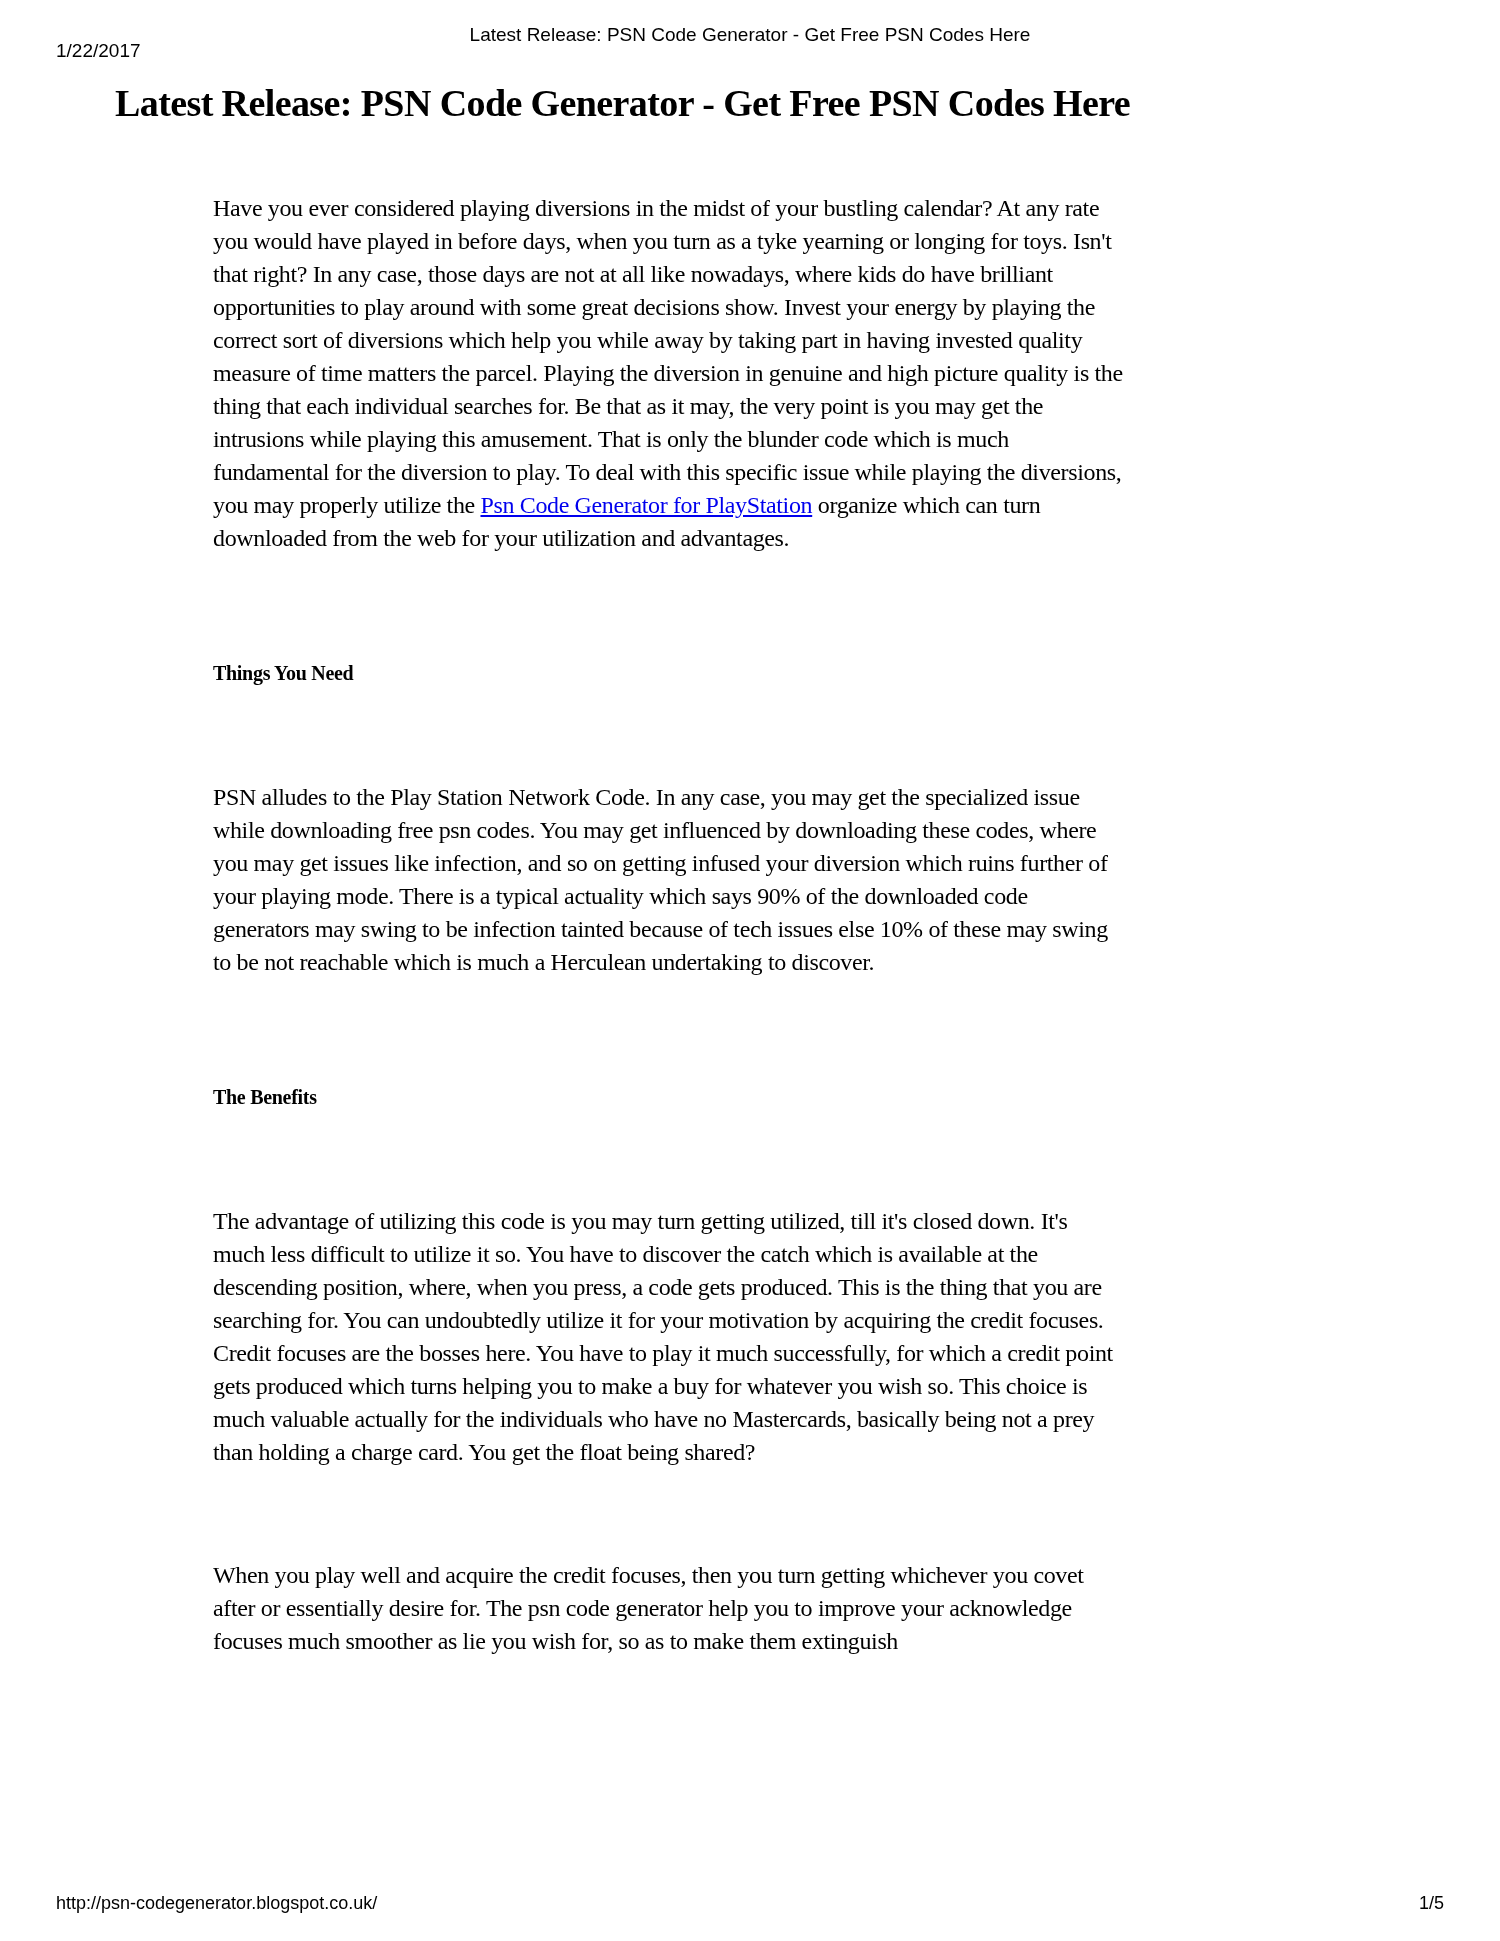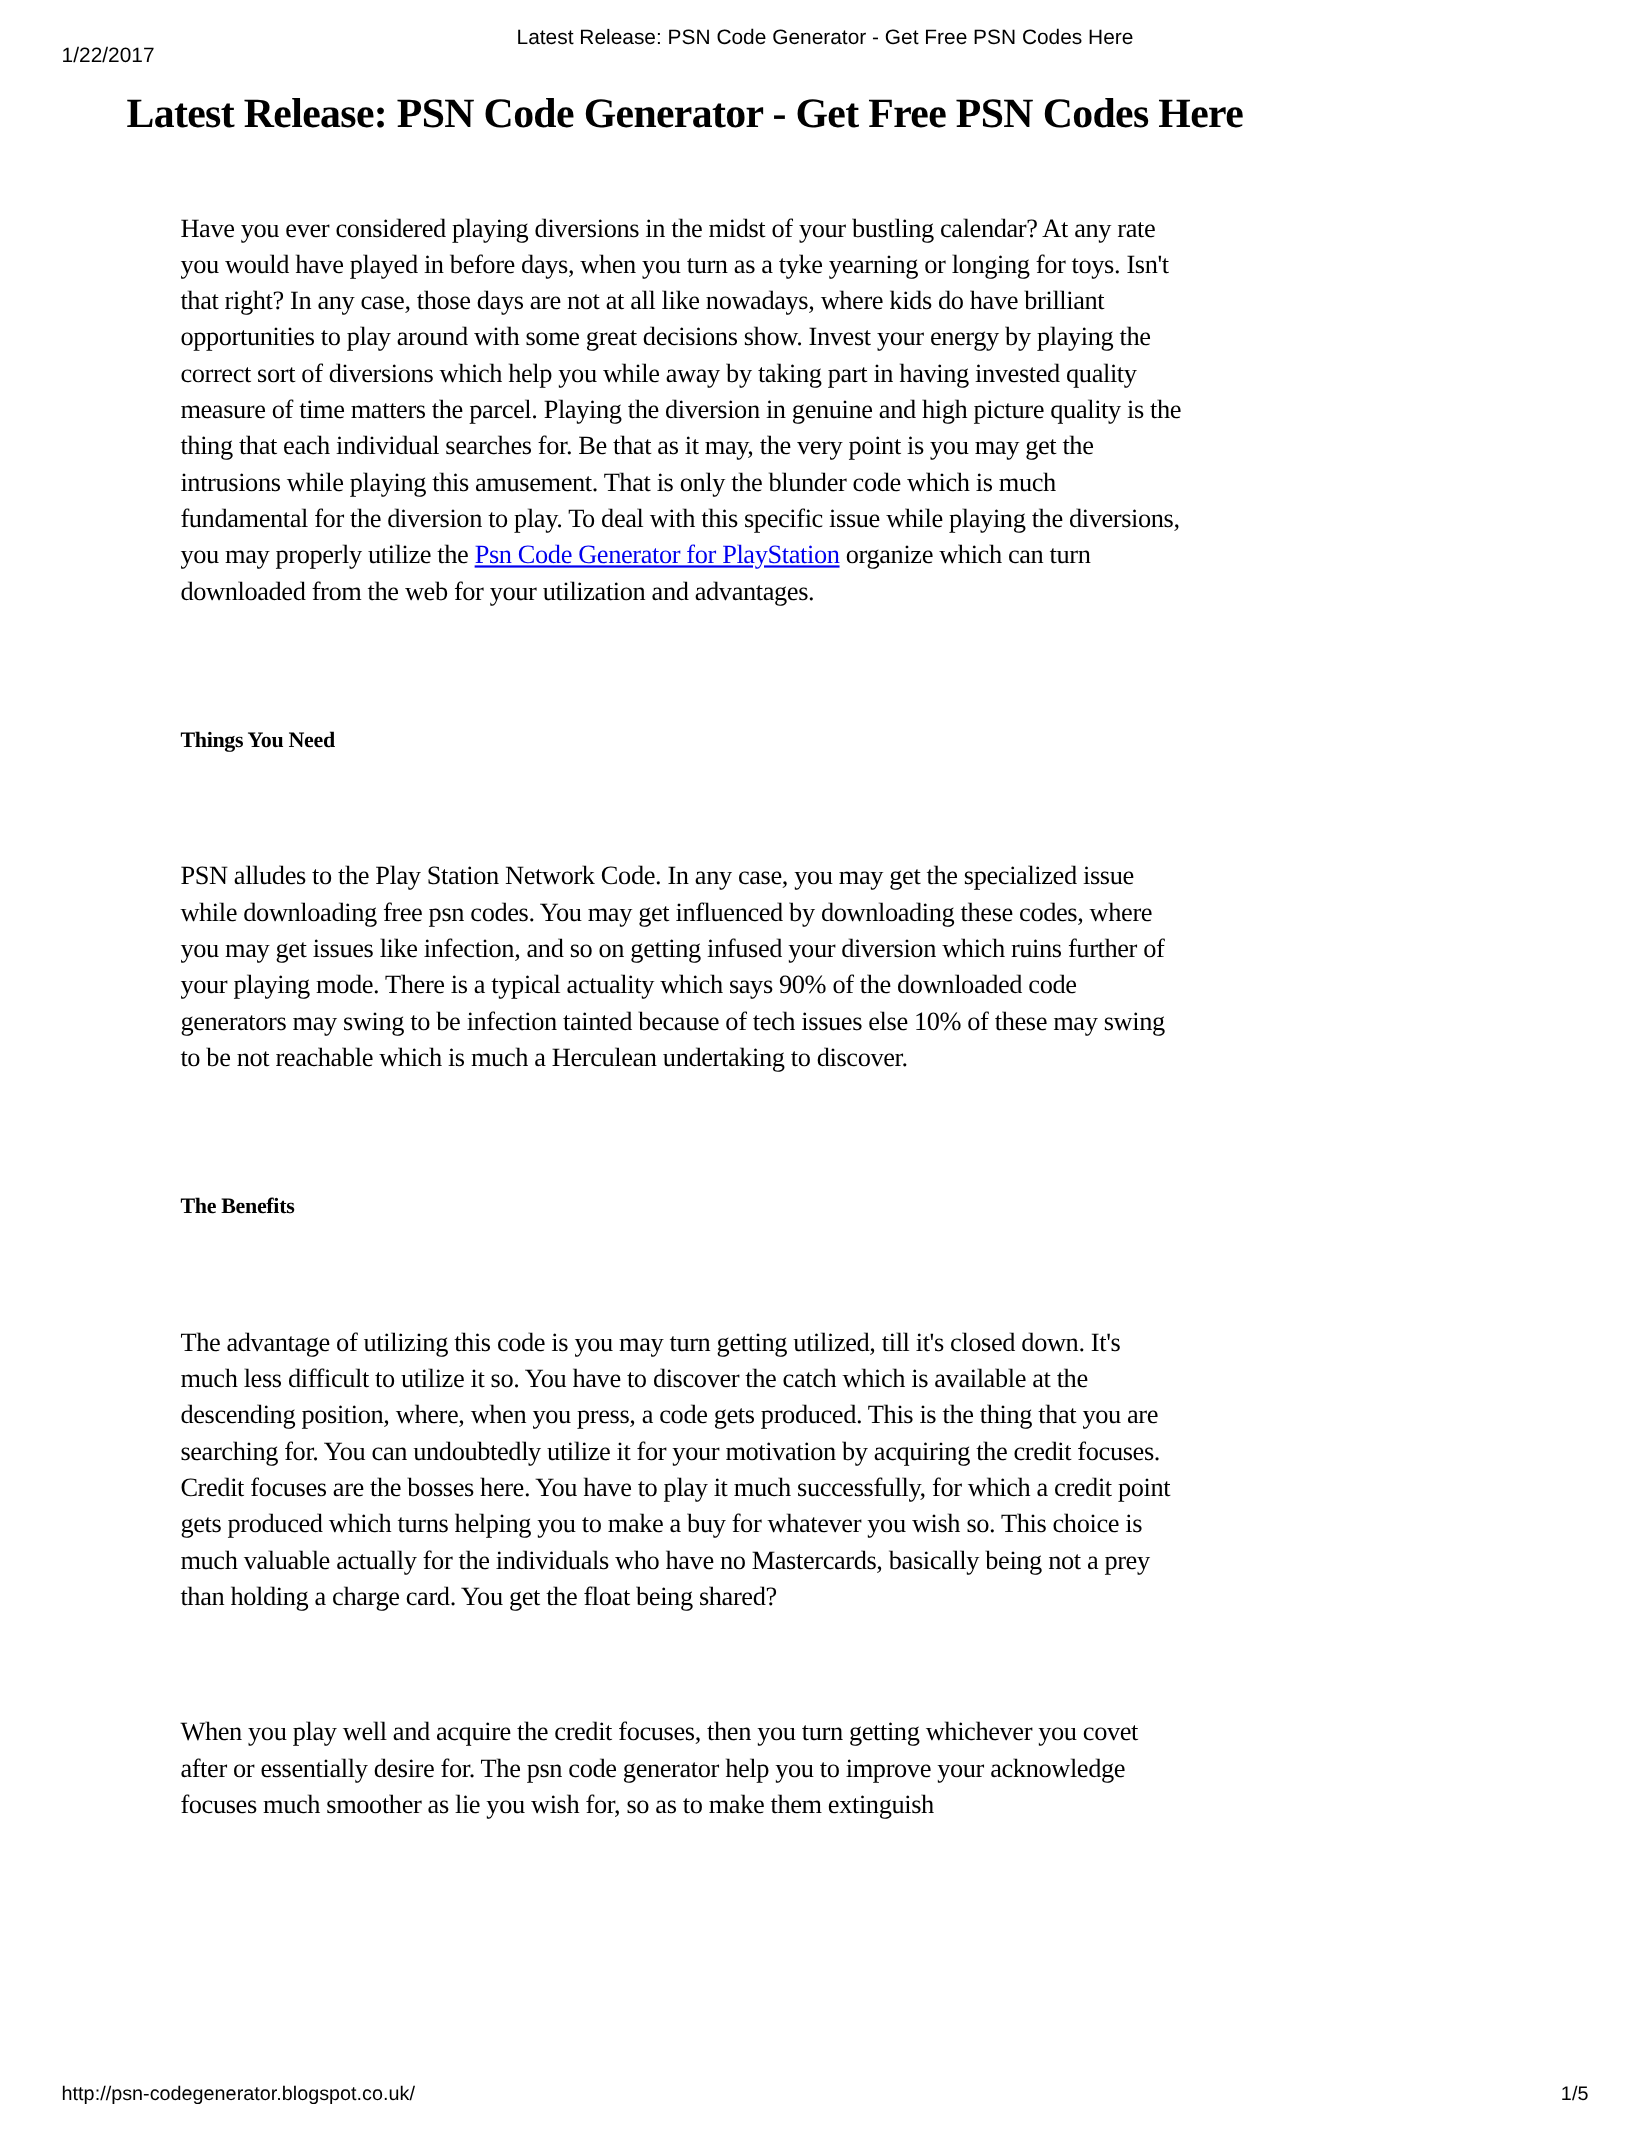--- a/index.html
+++ b/index.html
@@ -72,21 +72,21 @@
   }
   .article-title {
     margin: 0;
     font-size: 38px;
     line-height: 46px;
     font-weight: bold;
     letter-spacing: -0.6px;
     white-space: nowrap;
   }
   .article-body {
-    margin-left: 49px;
+    margin-left: 98px;
     width: 910px;
     font-size: 24px;
     line-height: 33px;
     letter-spacing: -0.015em;
     text-align: left;
   }
   .article-body p {
     margin: 90px 0 0 0;
   }
   .article-body > p:first-child {

